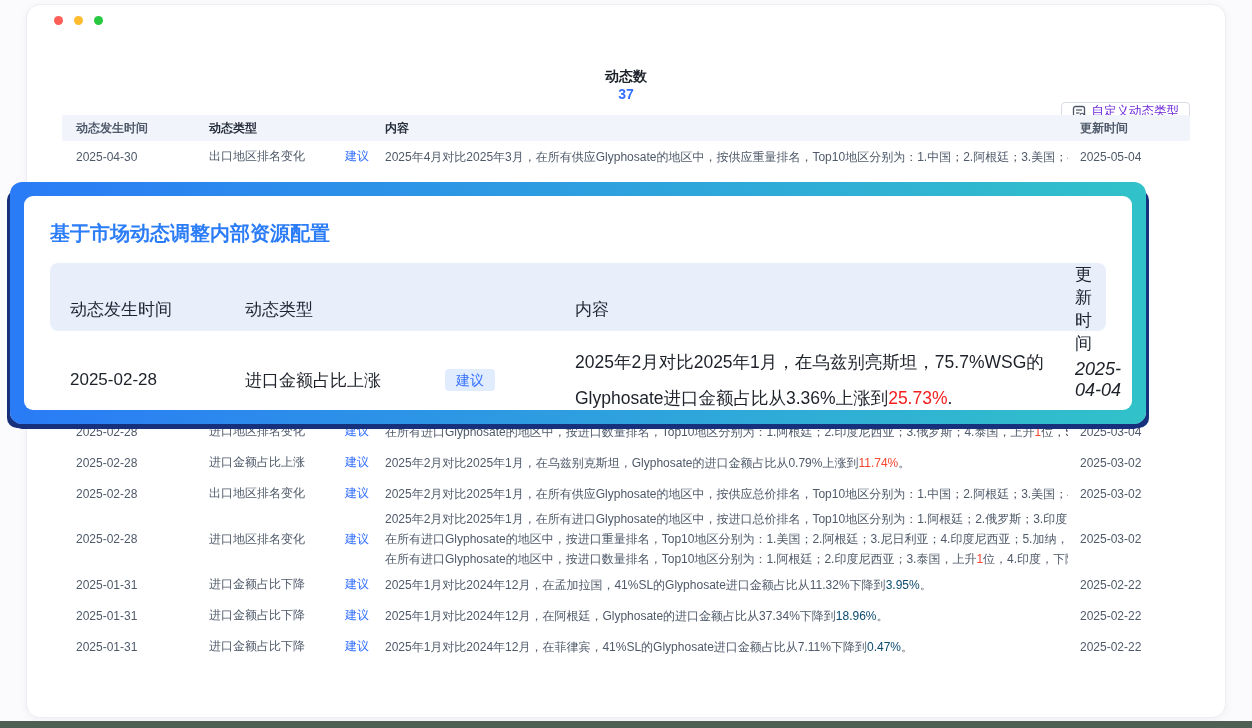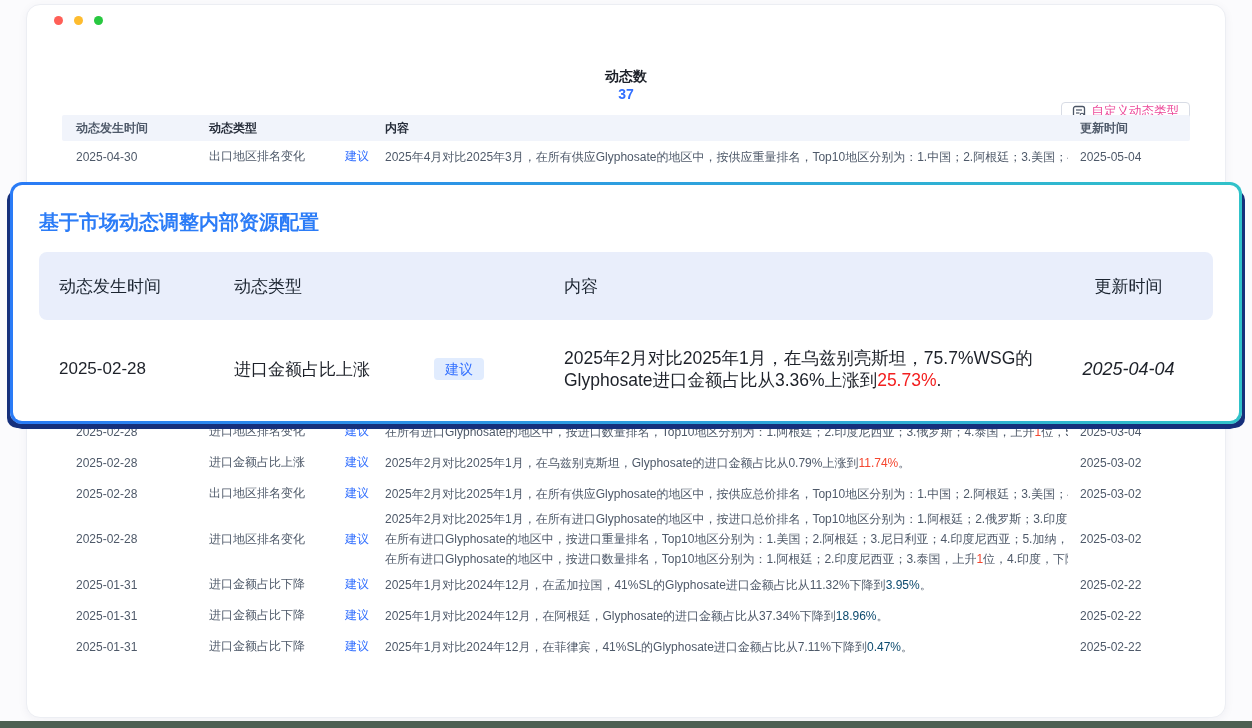--- a/index.html
+++ b/index.html
@@ -22,21 +22,21 @@
   .traffic { position:absolute; top:16px; left:54px; display:flex; gap:11px; }
   .dot { width:9px; height:9px; border-radius:50%; cursor:pointer; }
 
   
   .toolbar { position:absolute; top:68px; left:62px; right:62px; height:30px; display:flex; align-items:center;flex-direction:column; }
   .count { font-size:14px; font-weight:700; color:#1d2129; }
   .count-num { color:#3370ff; font-weight:700; }
   .customize-btn {
     margin-left:auto; display:flex; align-items:center; gap:6px;
     border:1px solid #d8dce5; border-radius:4px; background:#fff;
-    height:28px; padding:0 10px; font-size:12.5px; color:#ec4899; cursor:pointer;
+    height:28px; padding:0 10px; font-size:12.5px; color:#6d28d9; cursor:pointer;
   }
   .customize-btn svg { display:block; }
 
   
   .table { position:absolute; top:115px; left:62px; right:62px; font-size:12px; }
   .thead, .trow {
     display:grid;
     grid-template-columns:133px 176px 1fr 96px;
     padding:0 14px;
     align-items:center;
@@ -50,22 +50,22 @@
   .badge-inline { margin-left:auto; color:#3370ff; font-size:12px; }
   .cell-content { overflow:hidden; padding-right:12px; }
   .cell-content .line { white-space:nowrap; overflow:hidden; line-height:20px; }
   .cell-date, .cell-updated { color:#4e5969; }
   .covered-gap { height:244px; }
   .seg-red { color:#f5462f; }
   .seg-green { color:#0c4a6e; }
 
   
   .overlay {
-    position:absolute; left:10px; top:182px; width:1232px; height:242px;
-    padding:3px; border-radius:12px; z-index:5;
+    position:absolute; left:10px; top:182px; width:1136px; height:242px;
+    padding:14px; border-radius:12px; z-index:5;
     background:linear-gradient(90deg,#2a7bf6,#31c2c9);
     box-shadow:-5px 6px 0 -2px #16307c, 5px 6px 0 -2px #16307c, 0 7px 0 -2px #16307c;
   }
   .overlay-inner {
     background:#fff; border-radius:9px; width:100%; height:100%;
     padding:20px 26px 16px 26px;
   }
   .overlay-title { font-size:20px; font-weight:700; color:#2b7cf7; margin-top:4px; margin-bottom:16px; }
   .ov-head, .ov-row {
     display:grid; grid-template-columns:175px 330px 500px 1fr;
@@ -75,21 +75,21 @@
     background:#e9eefb; border-radius:8px; height:68px;
     font-size:17px; font-weight:500; color:#1b2430;
   }
   .ov-head .ov-updated-h { text-align:center; }
   .ov-row { margin-top:10px; min-height:78px; font-size:17px; color:#1d2129; }
   .ov-type { display:flex; align-items:center; }
   .badge-pill {
     margin-left:64px; background:#e1ecfe; color:#3370ff;
     font-size:14px; padding:4px 11px; border-radius:4px; line-height:1;
   }
-  .ov-content { line-height:22px; padding-right:14px; font-size:17.5px; }
+  .ov-content { line-height:36px; padding-right:14px; font-size:17.5px; }
   .ov-updated { text-align:center; font-size:18px;font-style:italic; }
   .ov-red { color:#f31f1f; }
 
   .footer-strip { position:absolute; left:0; right:0; bottom:0; height:7px; }
 </style>
 </head>
 <body>
 
 <div class="window"></div>
 

